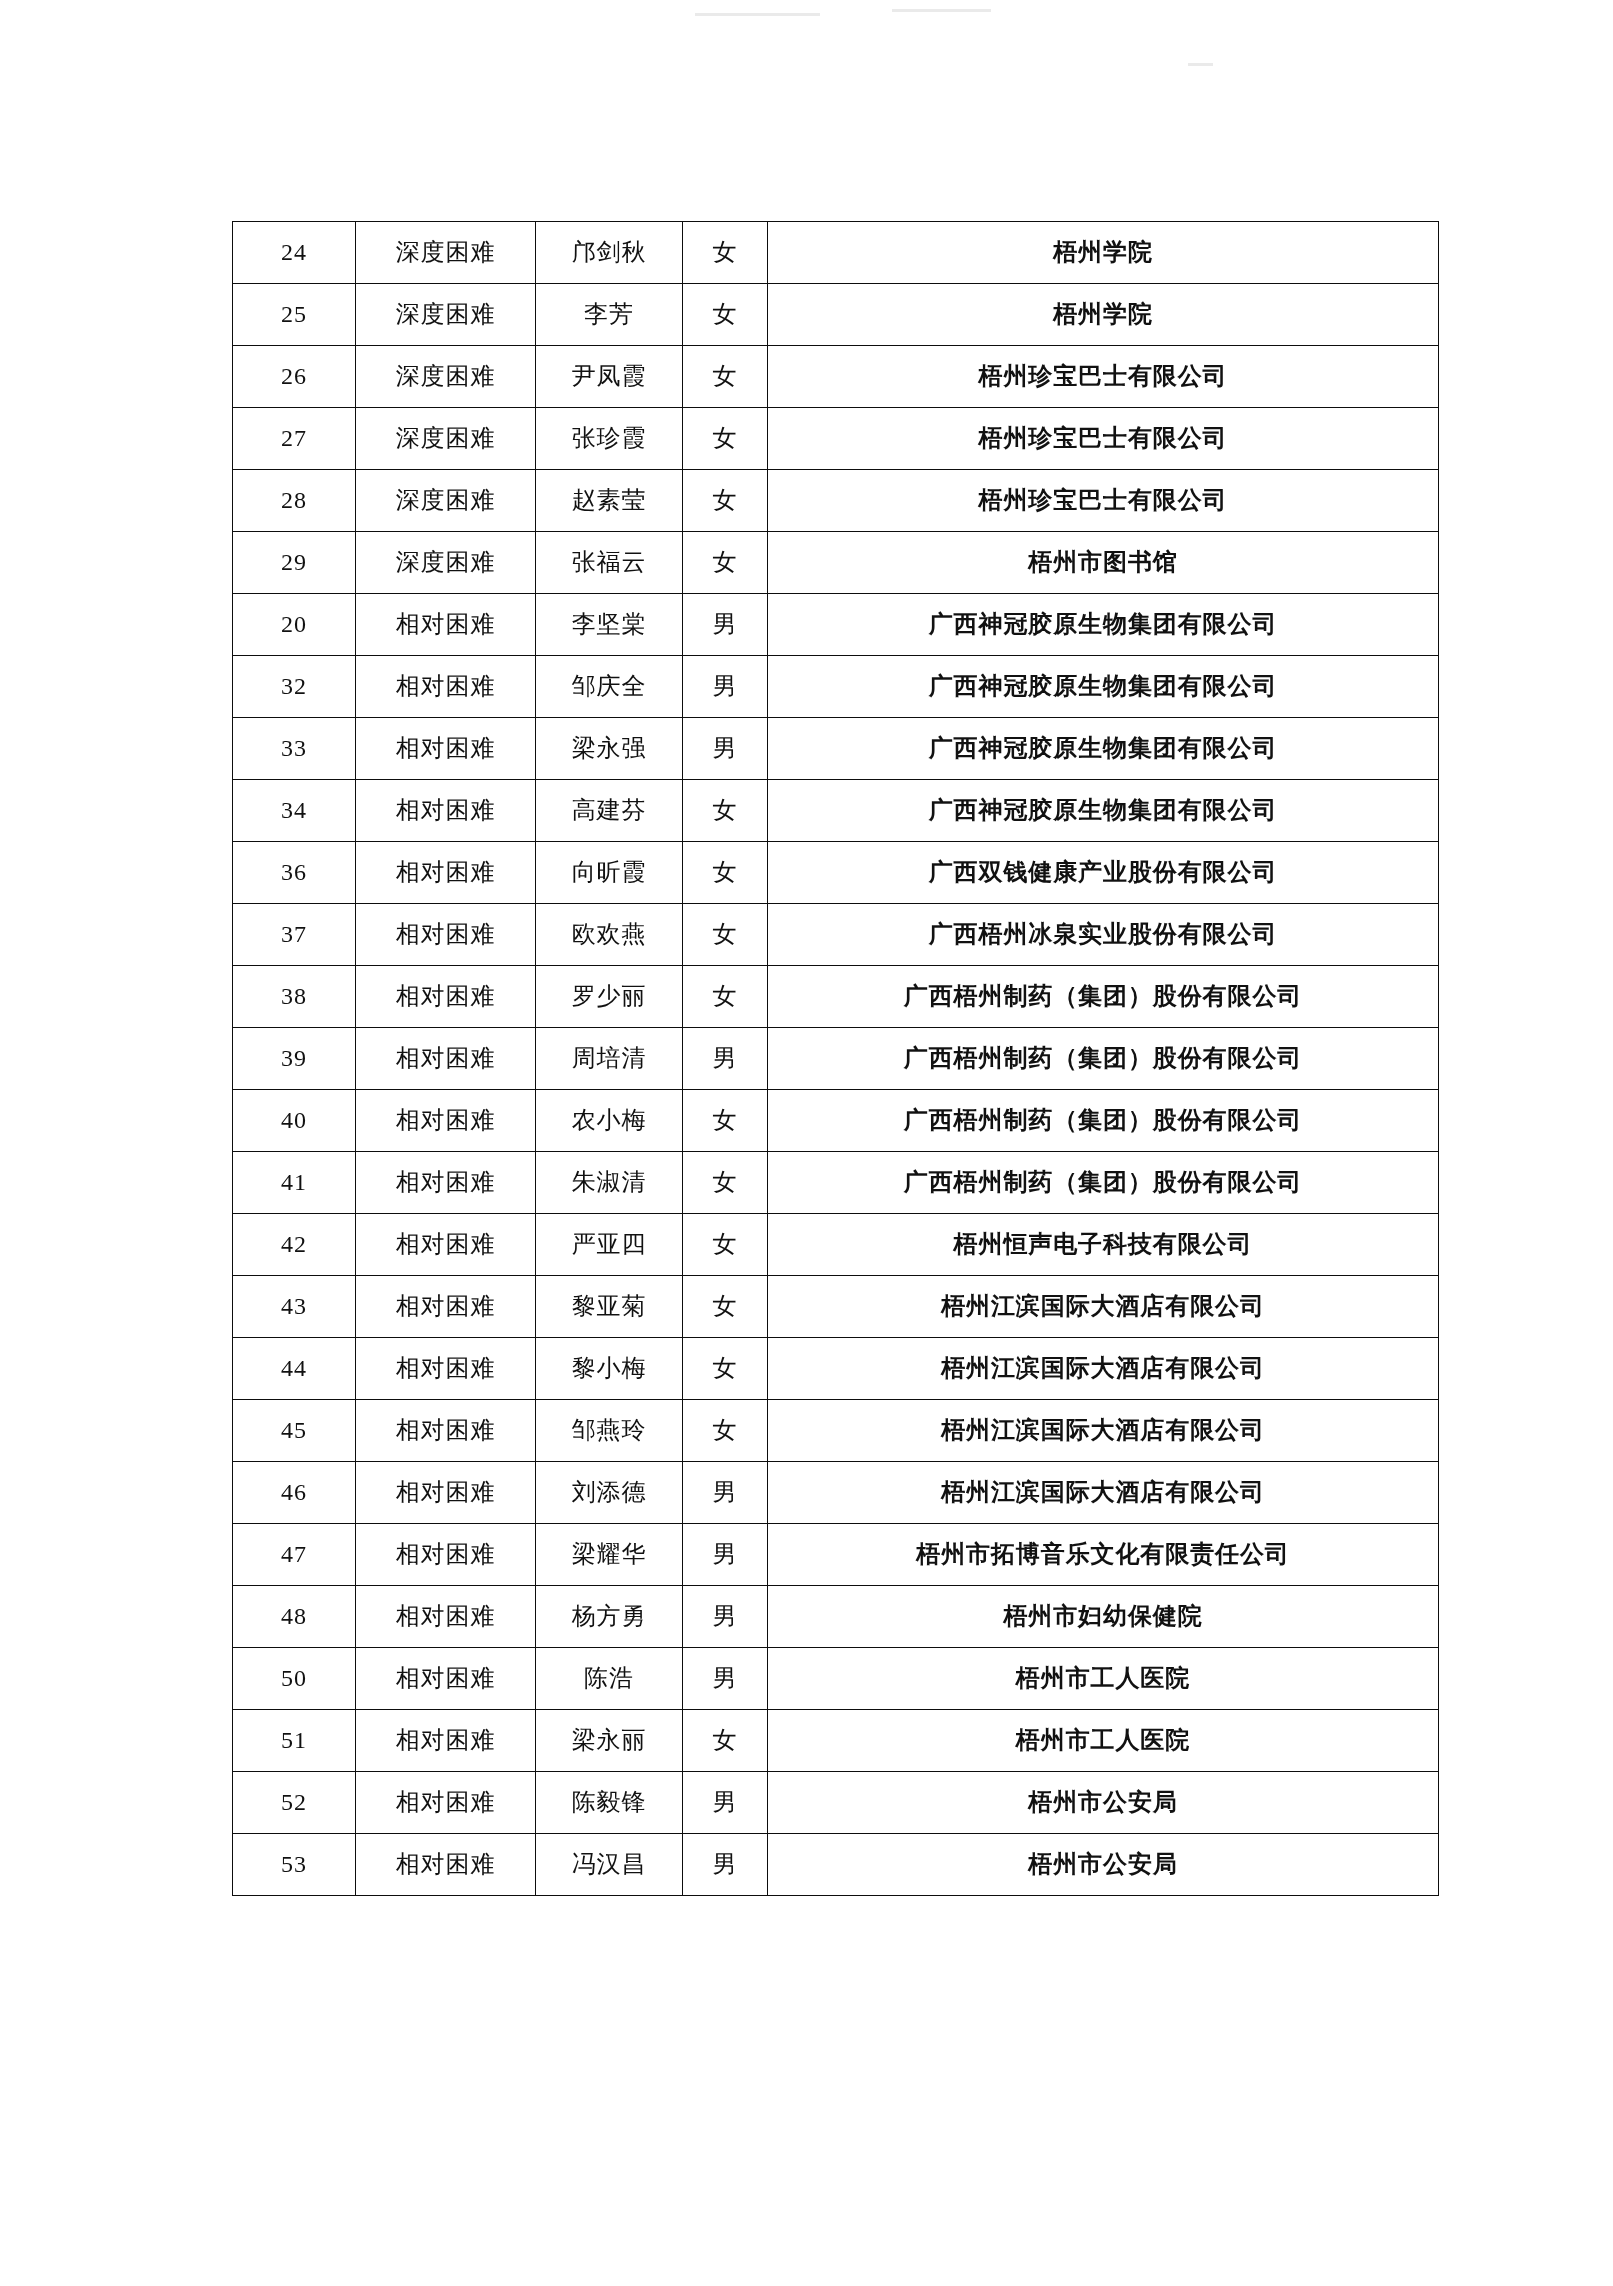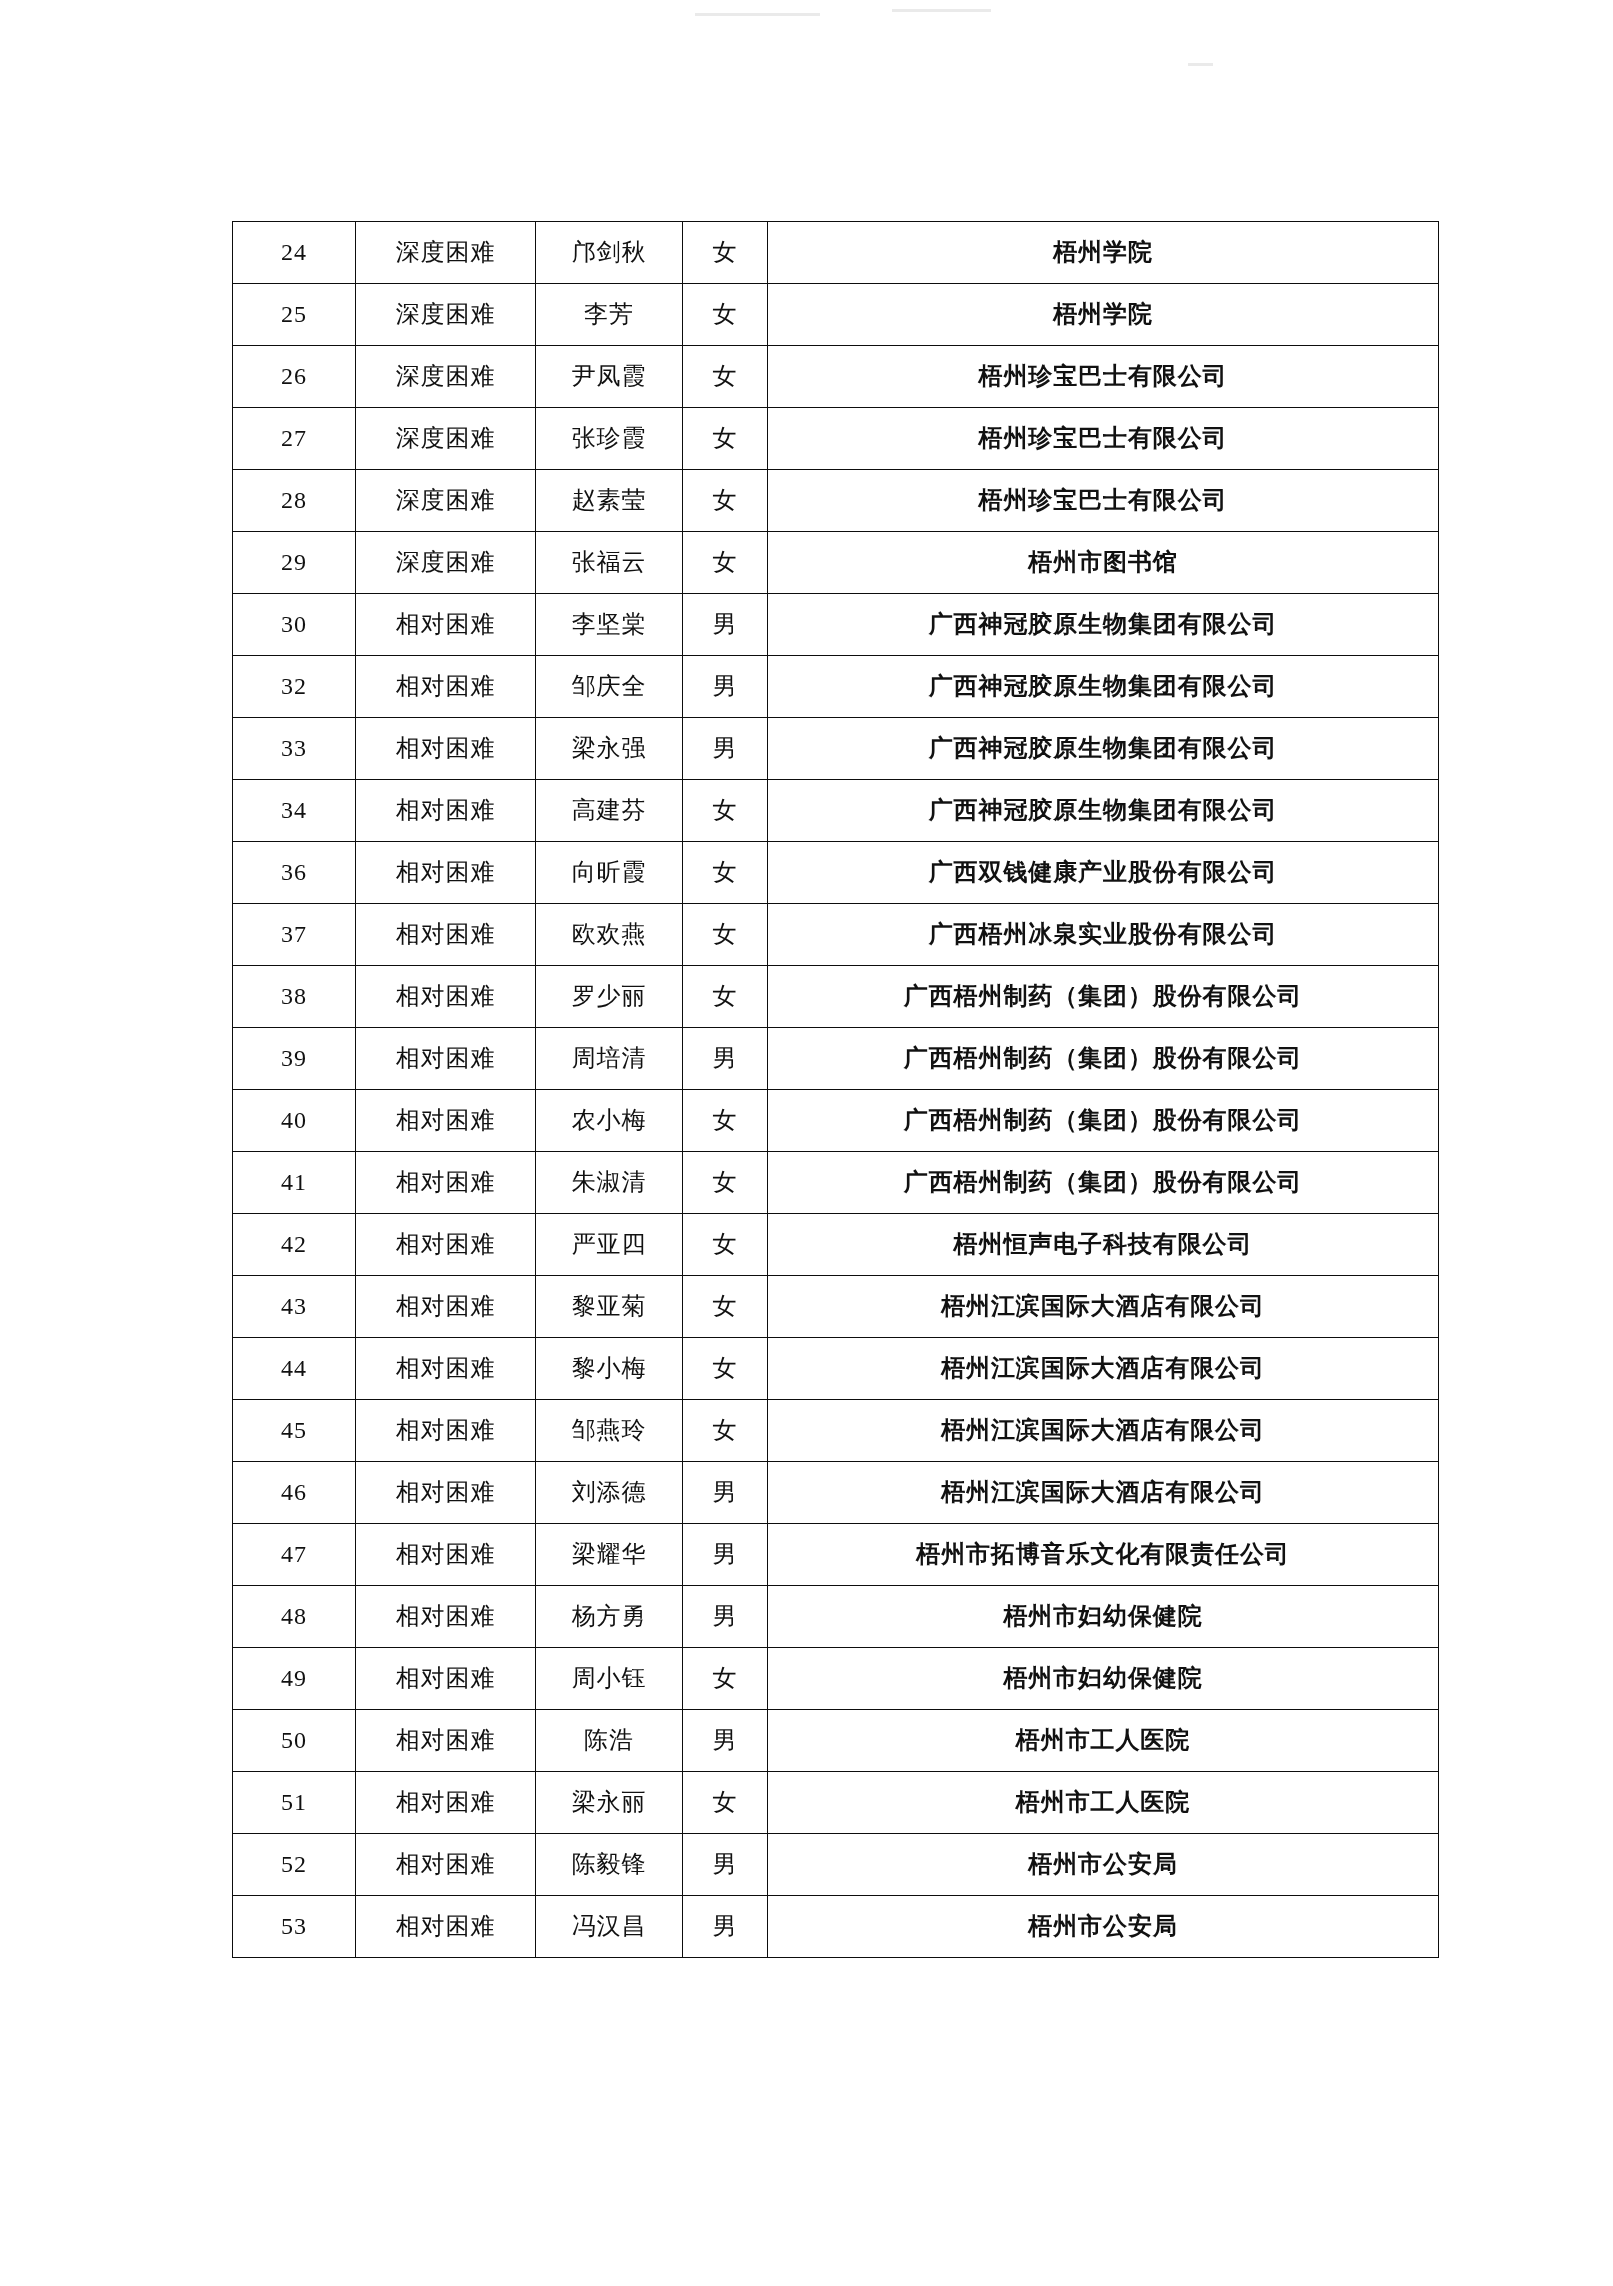--- a/index.html
+++ b/index.html
@@ -126,21 +126,21 @@
             <td class="unit">梧州珍宝巴士有限公司</td>
           </tr>
           <tr>
             <td class="idx">29</td>
             <td class="cat">深度困难</td>
             <td class="name">张福云</td>
             <td class="sex">女</td>
             <td class="unit">梧州市图书馆</td>
           </tr>
           <tr>
-            <td class="idx">30</td>
+            <td class="idx">20</td>
             <td class="cat">相对困难</td>
             <td class="name">李坚棠</td>
             <td class="sex">男</td>
             <td class="unit">广西神冠胶原生物集团有限公司</td>
           </tr>
           <tr>
             <td class="idx">32</td>
             <td class="cat">相对困难</td>
             <td class="name">邹庆全</td>
             <td class="sex">男</td>
@@ -242,27 +242,20 @@
             <td class="cat">相对困难</td>
             <td class="name">梁耀华</td>
             <td class="sex">男</td>
             <td class="unit">梧州市拓博音乐文化有限责任公司</td>
           </tr>
           <tr>
             <td class="idx">48</td>
             <td class="cat">相对困难</td>
             <td class="name">杨方勇</td>
             <td class="sex">男</td>
-            <td class="unit">梧州市妇幼保健院</td>
-          </tr>
-          <tr>
-            <td class="idx">49</td>
-            <td class="cat">相对困难</td>
-            <td class="name">周小钰</td>
-            <td class="sex">女</td>
             <td class="unit">梧州市妇幼保健院</td>
           </tr>
           <tr>
             <td class="idx">50</td>
             <td class="cat">相对困难</td>
             <td class="name">陈浩</td>
             <td class="sex">男</td>
             <td class="unit">梧州市工人医院</td>
           </tr>
           <tr>

